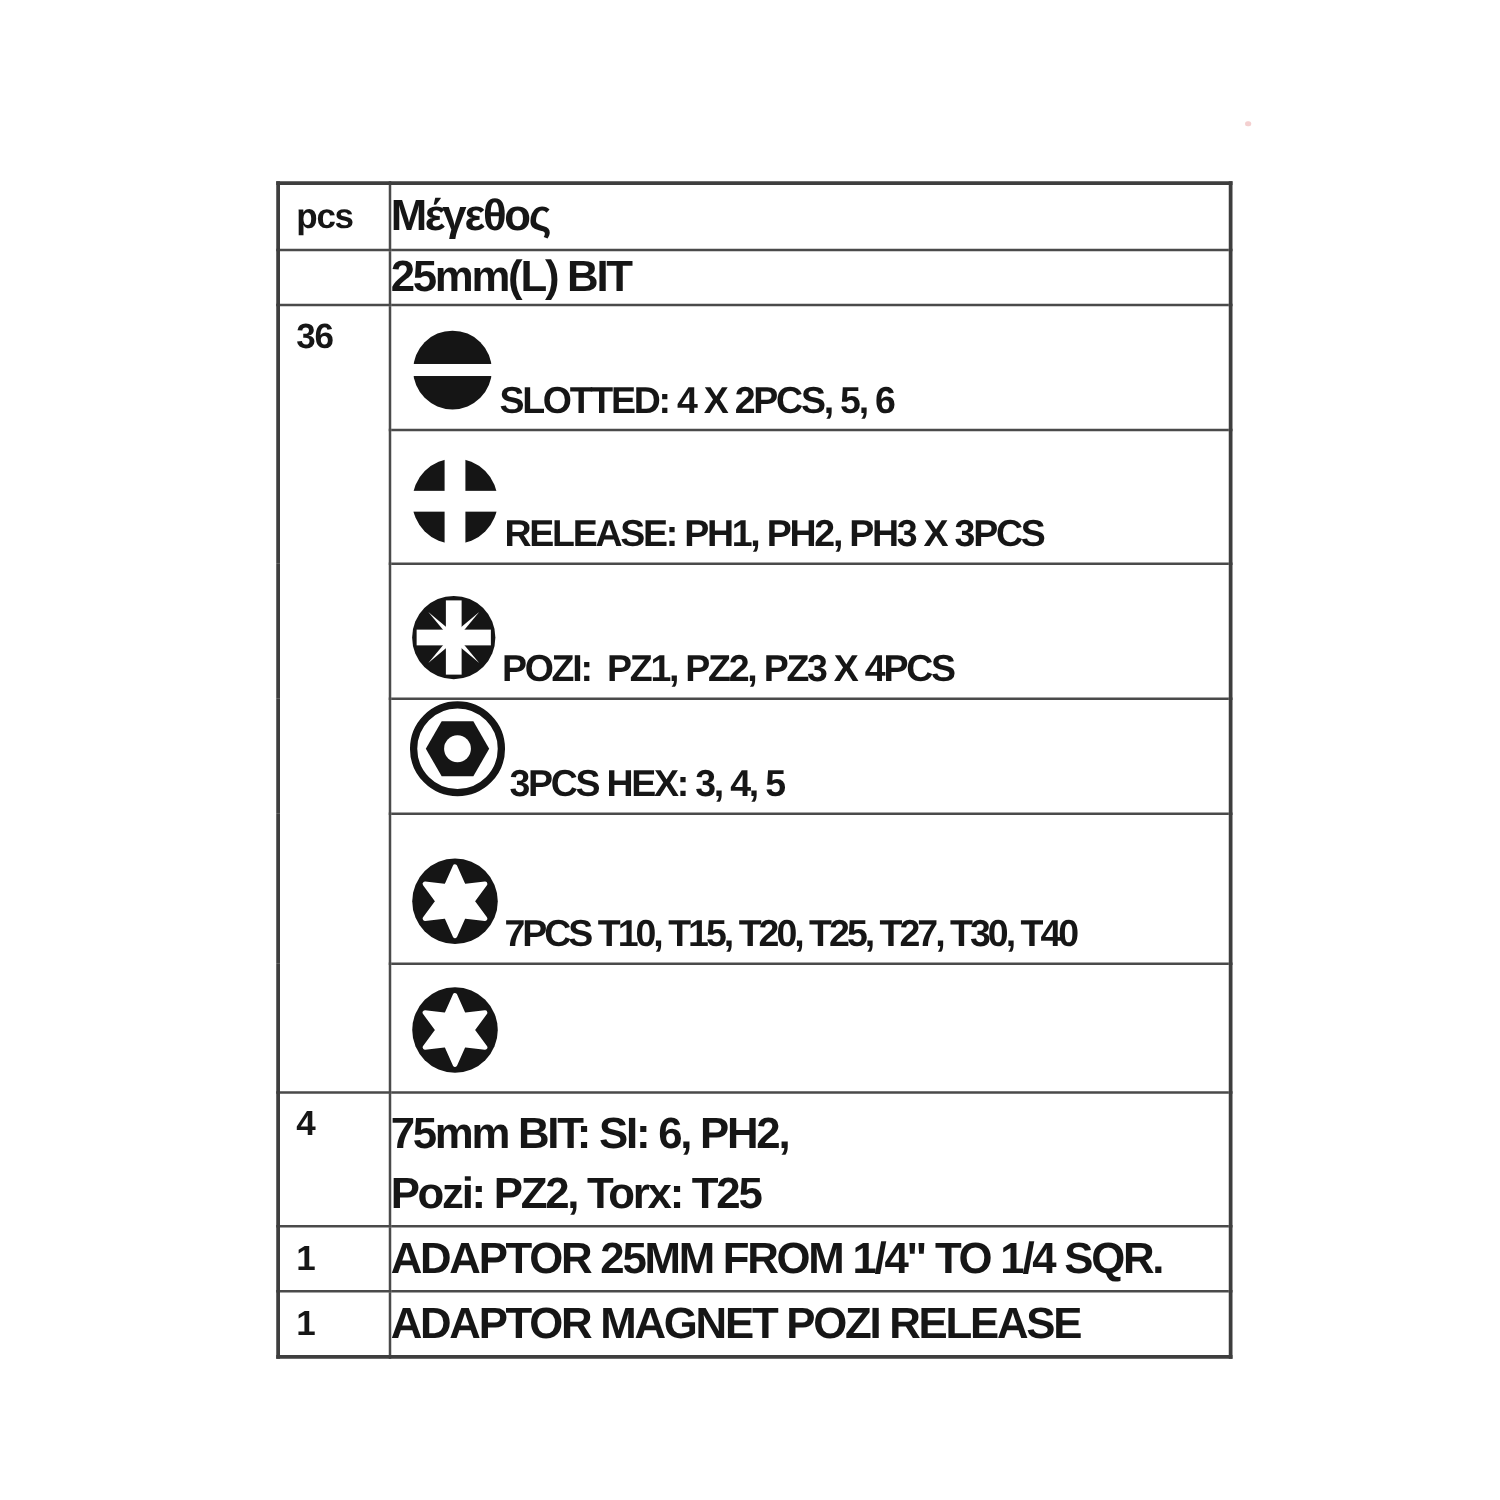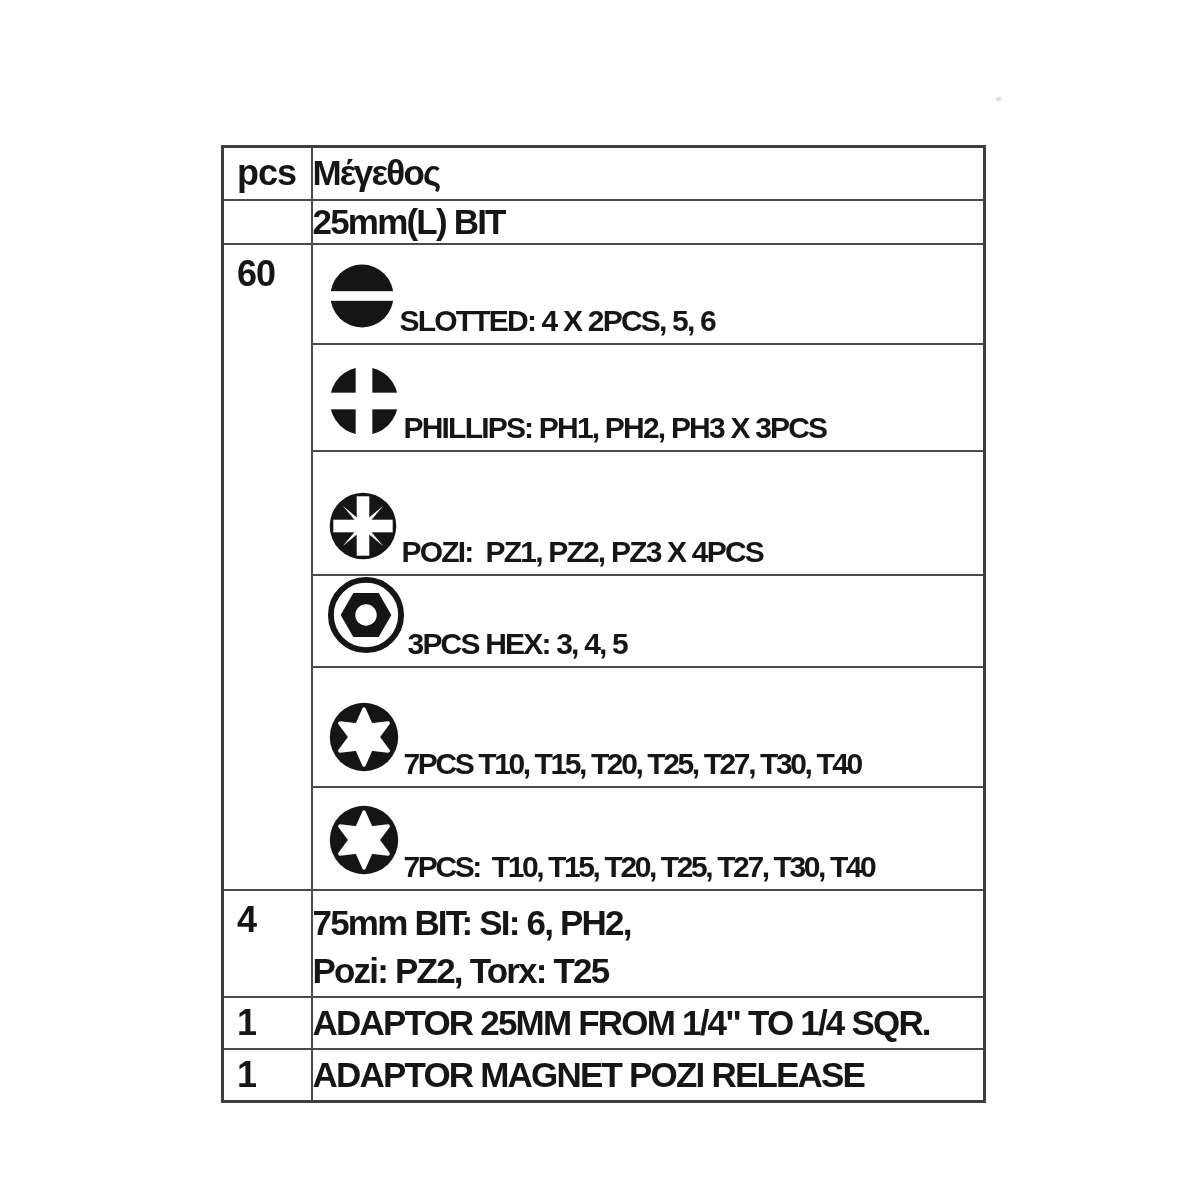--- a/index.html
+++ b/index.html
@@ -12,29 +12,29 @@
   table.spec td{border:2px solid #4a4a4a;font-weight:bold;overflow:hidden;}
 
   col.c-pcs{width:89px;}
   col.c-size{width:673px;}
 
   
   tr.r-header{height:53px;}
   tr.r-subheader{height:34px;}
   tr.r-slotted{height:100px;}
   tr.r-phillips{height:107px;}
-  tr.r-pozi{height:124px;}
+  tr.r-pozi{height:108px;}
   tr.r-hex{height:74px;}
   tr.r-torx1{height:120px;}
   tr.r-torx2{height:103px;}
   tr.r-75mm{height:100px;}
   tr.r-adp1{height:52px;}
   tr.r-adp2{height:53px;}
 
-  td.pcs-cell{padding-left:13px;font-size:36px;letter-spacing:-1px;
+  td.pcs-cell{padding-left:13px;font-size:28px;letter-spacing:-1px;
               vertical-align:middle;}
   td.pcs-top{vertical-align:top;padding-top:8px;}
 
   td.size-cell{padding-left:0;font-size:35px;letter-spacing:-1.8px;
                vertical-align:middle;white-space:nowrap;}
 
   td.bit-cell{vertical-align:bottom;padding:0 0 12px 14px;}
   .bit-inner{display:flex;align-items:flex-end;}
   .bit-icon{flex:0 0 auto;}
   .bit-icon svg{display:block;}
@@ -64,21 +64,21 @@
       <td class="pcs-cell">pcs</td>
       <td class="size-cell">Μέγεθος</td>
     </tr>
 
     <tr class="r-subheader">
       <td class="pcs-cell"></td>
       <td class="size-cell">25mm(L) BIT</td>
     </tr>
 
     <tr class="r-slotted">
-      <td class="pcs-cell pcs-top" rowspan="6">60</td>
+      <td class="pcs-cell pcs-top" rowspan="6">36</td>
       <td class="bit-cell">
         <div class="bit-inner">
           <span class="bit-icon">
             <svg width="70" height="70" viewBox="0 0 80 80">
               <circle cx="40" cy="40" r="36" fill="#151515"></circle>
               <rect x="2" y="34.5" width="76" height="11" fill="#ffffff"></rect>
             </svg>
           </span>
           <span class="bit-label">SLOTTED: 4 X 2PCS, 5, 6</span>
         </div>
@@ -88,21 +88,21 @@
     <tr class="r-phillips">
       <td class="bit-cell">
         <div class="bit-inner">
           <span class="bit-icon">
             <svg width="74" height="74" viewBox="0 0 80 80">
               <circle cx="40" cy="40" r="37" fill="#151515"></circle>
               <rect x="31" y="0" width="18" height="80" fill="#ffffff"></rect>
               <rect x="0" y="31" width="80" height="18" fill="#ffffff"></rect>
             </svg>
           </span>
-          <span class="bit-label">PHILLIPS: PH1, PH2, PH3 X 3PCS</span>
+          <span class="bit-label">RELEASE: PH1, PH2, PH3 X 3PCS</span>
         </div>
       </td>
     </tr>
 
     <tr class="r-pozi">
       <td class="bit-cell">
         <div class="bit-inner">
           <span class="bit-icon">
             <svg width="72" height="72" viewBox="0 0 80 80">
               <circle cx="40" cy="40" r="37" fill="#151515"></circle>
@@ -152,21 +152,20 @@
 
     <tr class="r-torx2">
       <td class="bit-cell">
         <div class="bit-inner">
           <span class="bit-icon">
             <svg width="74" height="74" viewBox="0 0 80 80">
               <circle cx="40" cy="40" r="37" fill="#151515"></circle>
               <polygon fill="#ffffff" stroke="#ffffff" stroke-width="4" stroke-linejoin="round" points="40,10 47.5,27 66,25 55,40 66,55 47.5,53 40,70 32.5,53 14,55 25,40 14,25 32.5,27"></polygon>
             </svg>
           </span>
-          <span class="bit-label tight">7PCS: &nbsp;T10, T15, T20, T25, T27, T30, T40</span>
         </div>
       </td>
     </tr>
 
     <tr class="r-75mm">
       <td class="pcs-cell pcs-top">4</td>
       <td class="size-cell multiline-cell">
         <div>75mm BIT: SI: 6, PH2,</div>
         <div>Pozi: PZ2, Torx: T25</div>
       </td>

